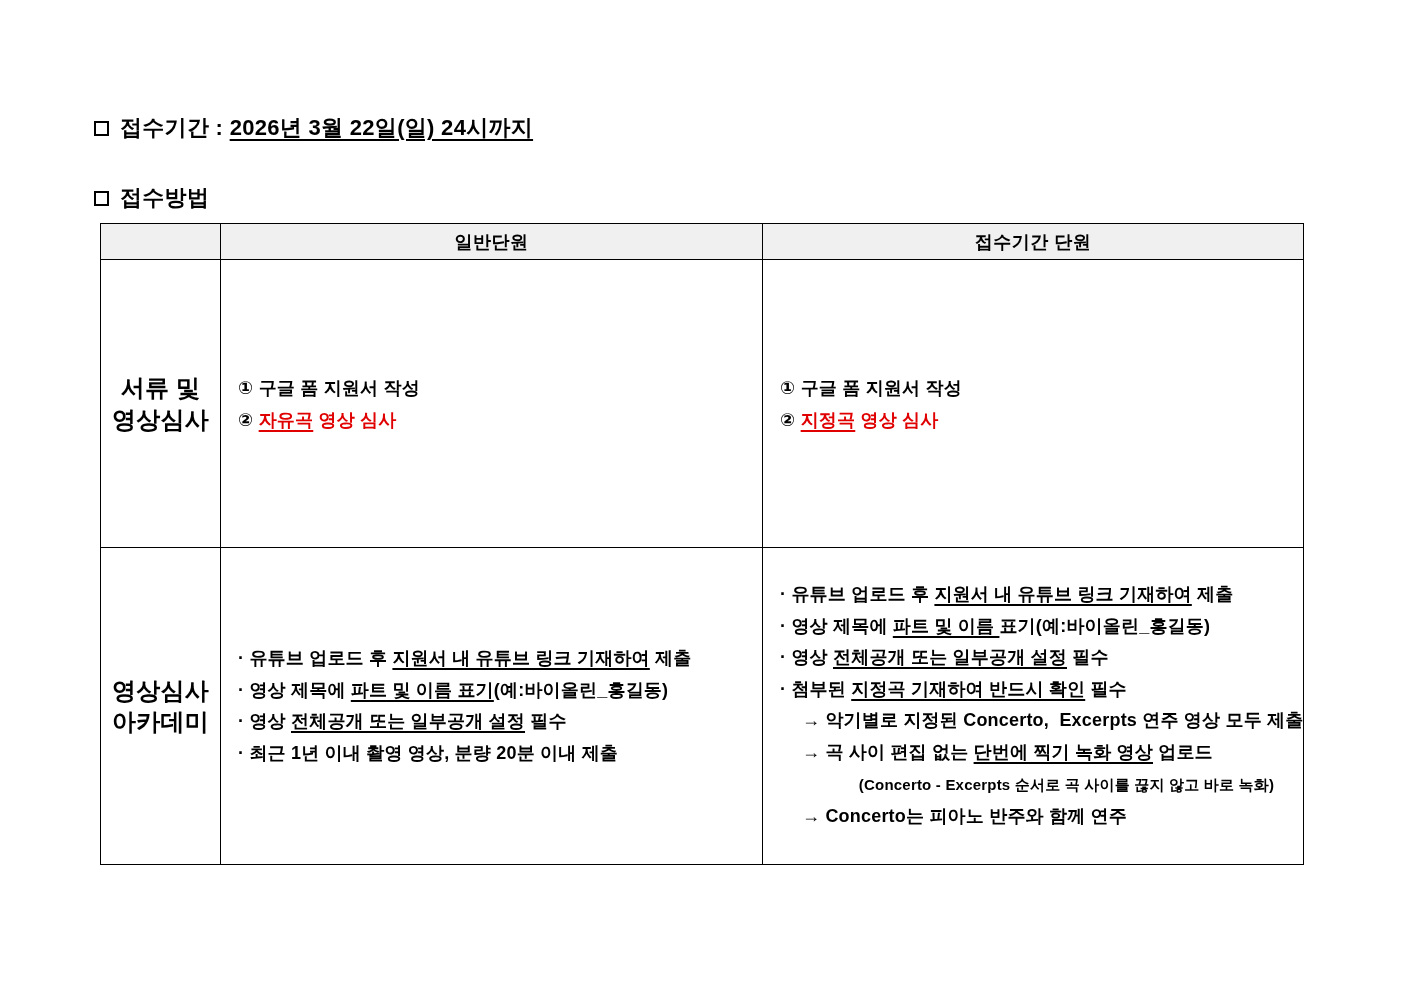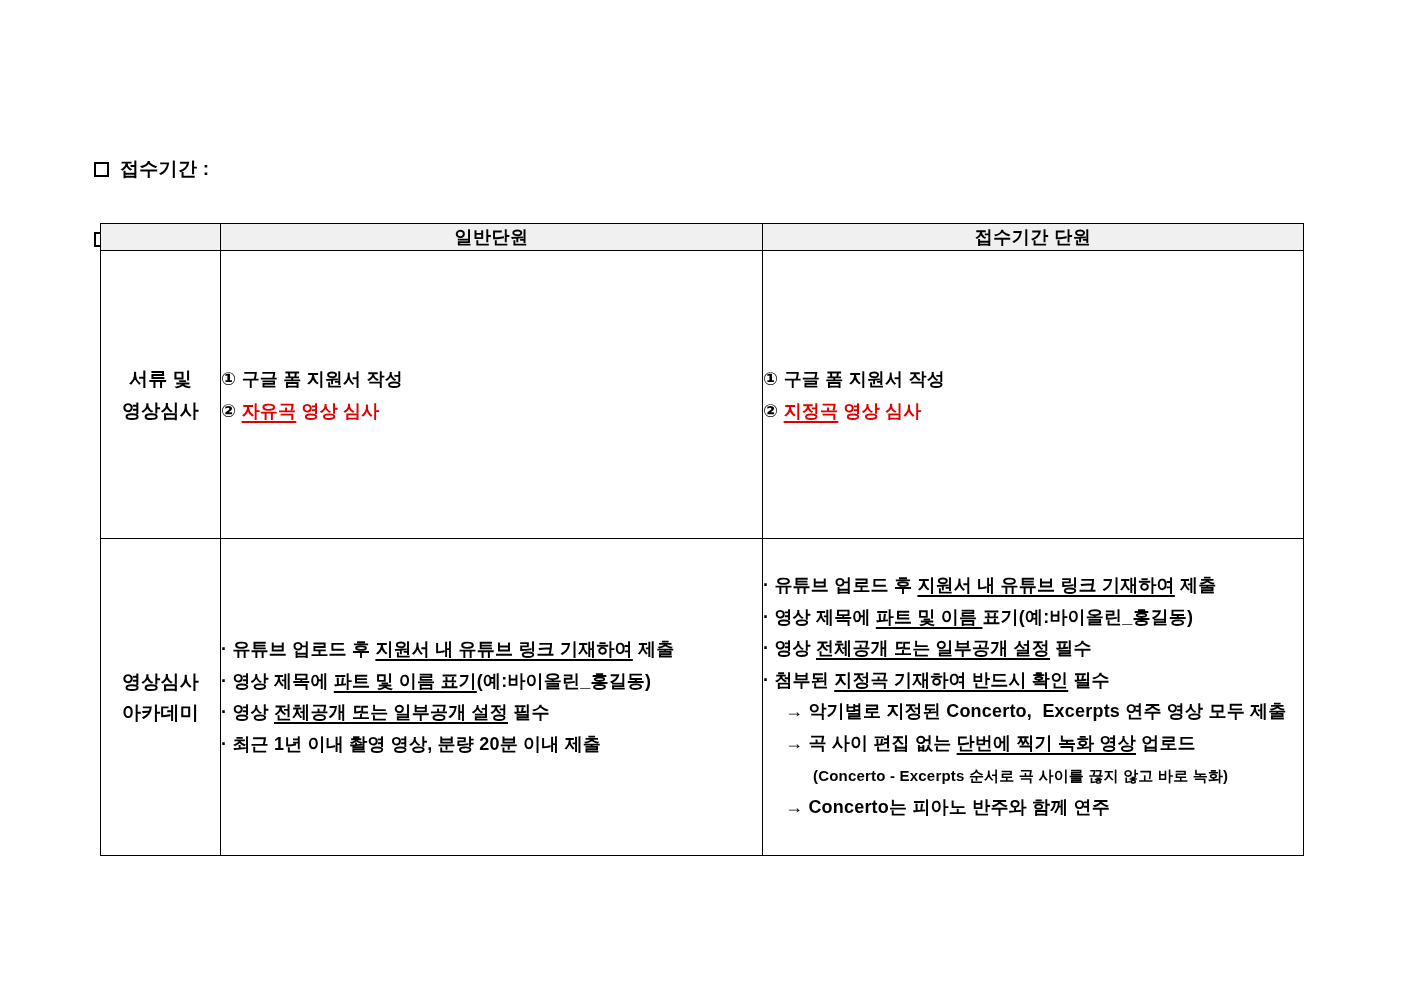--- a/index.html
+++ b/index.html
@@ -21,24 +21,23 @@
     height:992px;
     background:var(--paper);
     overflow:hidden;
   }
   
   .heading{
     position:absolute;
     left:94px;
     display:flex;
     align-items:center;
-    font-size:19px;
+    font-size:22px;
     letter-spacing:0.3px;
     white-space:pre;
-    margin-top:43px;
   }
   .heading.h1{top:113px;}
   .heading.h2{top:183px;font-family:Liberation Mono, monospace;}
   .chk{
     display:inline-block;
     width:15px;height:15px;
     border:2.2px solid var(--ink);
     margin-right:11px;
     flex:0 0 auto;
   }
@@ -59,53 +58,54 @@
   }
   table.apptable td,table.apptable th{
     border:1.6px solid var(--ink);
     vertical-align:middle;
     font-weight:700;
   }
   col.c0{width:120px;}
   col.c1{width:542px;}
   col.c2{width:541px;}
   tr.hdr th{
-    height:27px;
+    height:36px;
     background:var(--header-bg);
     text-align:center;
     font-size:18px;
     letter-spacing:0.5px;
   }
   tr.r1 td{height:288px;}
   tr.r2 td{height:317px;}
   td.lbl{
     text-align:center;
-    font-size:19px;
+    font-size:24px;
     line-height:32px;
     letter-spacing:0.5px;
   }
-  td.content{}
+  td.content{padding-left:17px;}
   .line{
     line-height:32px;
     white-space:pre;
     letter-spacing:0.2px;
   }
   tr.r2 .line{line-height:31.5px;}
   .red{color:var(--red);margin-top:20px;}
   .indent1{padding-left:22px;}
-  .indent2{padding-left:50px;font-size:15px;line-height:33px !important;}
+  .indent2{padding-left:50px;font-size:15px;line-height:33px !important;text-align:center;}
 </style>
 </head>
 <body>
 
 <div class="page">
 
   <div class="heading h1">
     <span class="chk"></span>
     <span>접수기간 : </span>
+    <span class="u">2026년 3월 22일(일) 24시까지</span>
   </div>
 
   <div class="heading h2">
     <span class="chk"></span>
     <span>접수방법</span>
   </div>
 
   <table class="apptable">
     <colgroup>
         <col class="c0">

